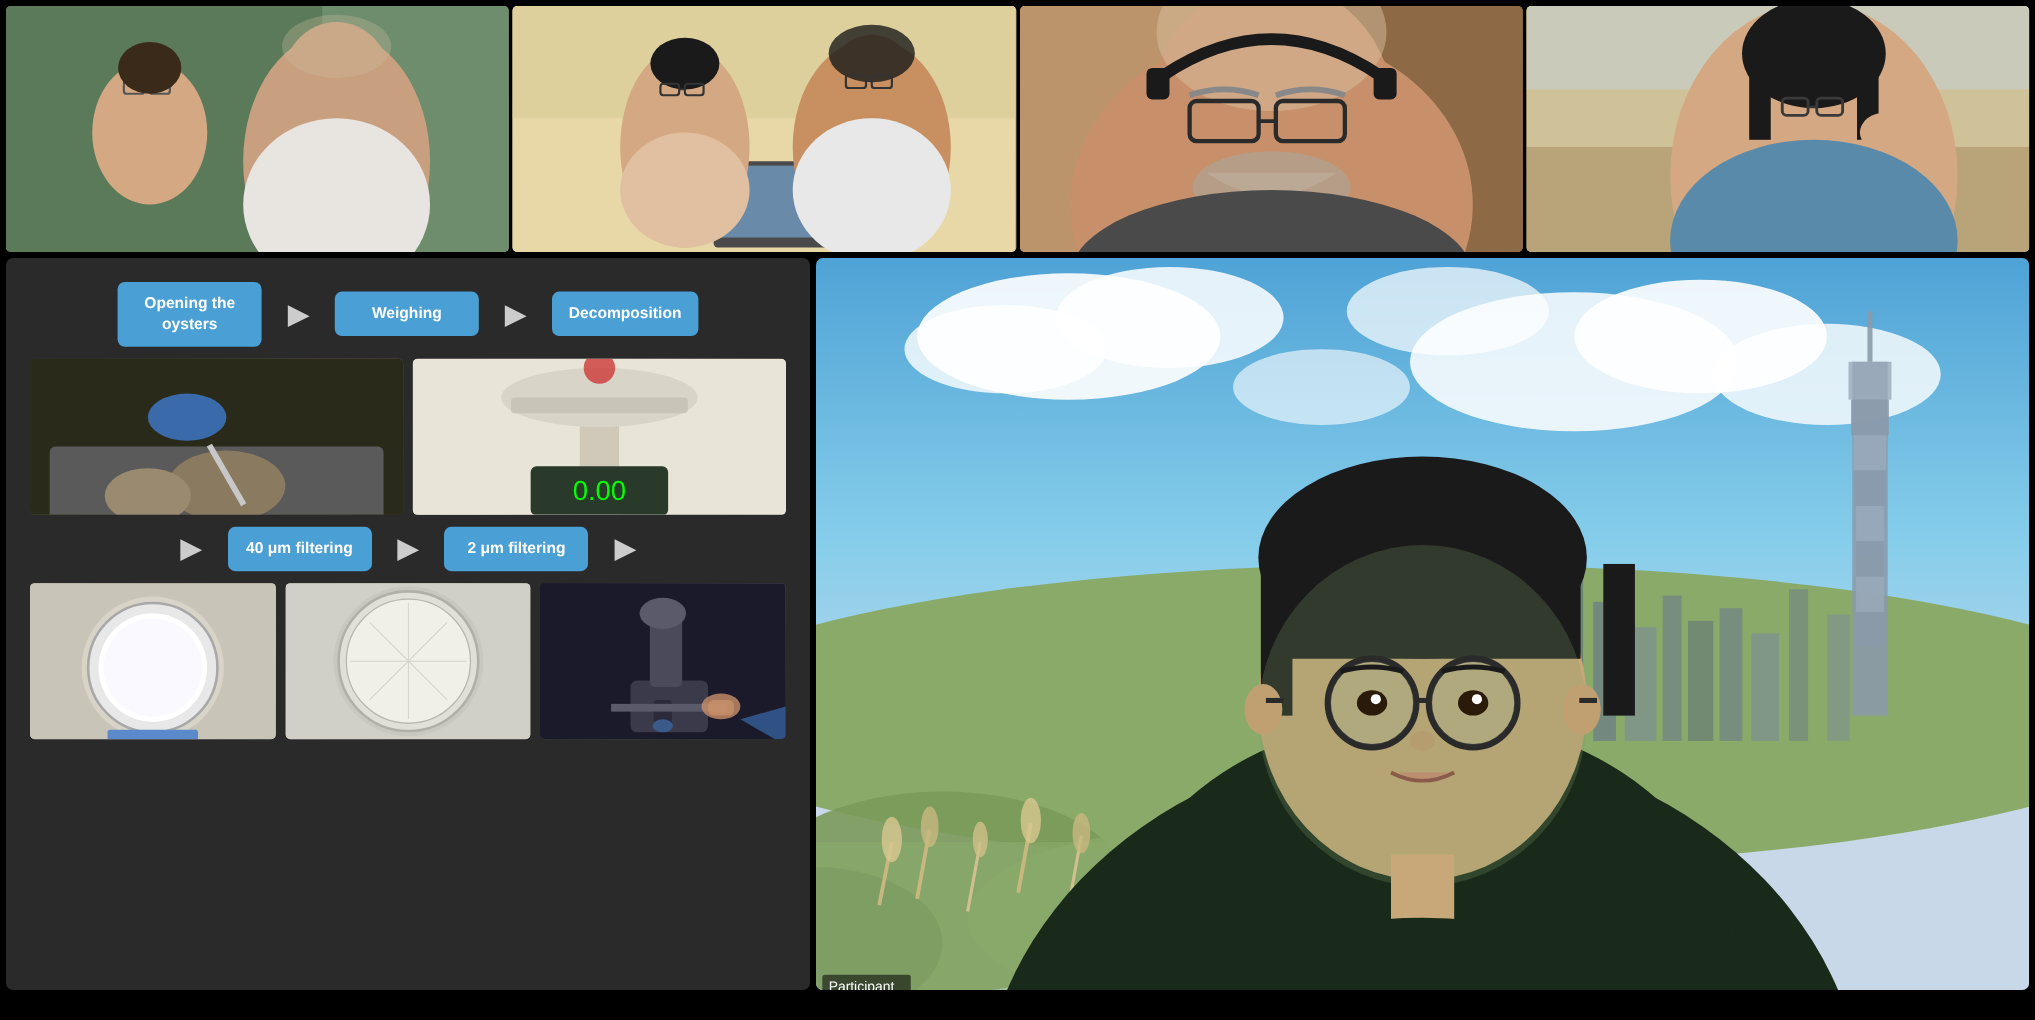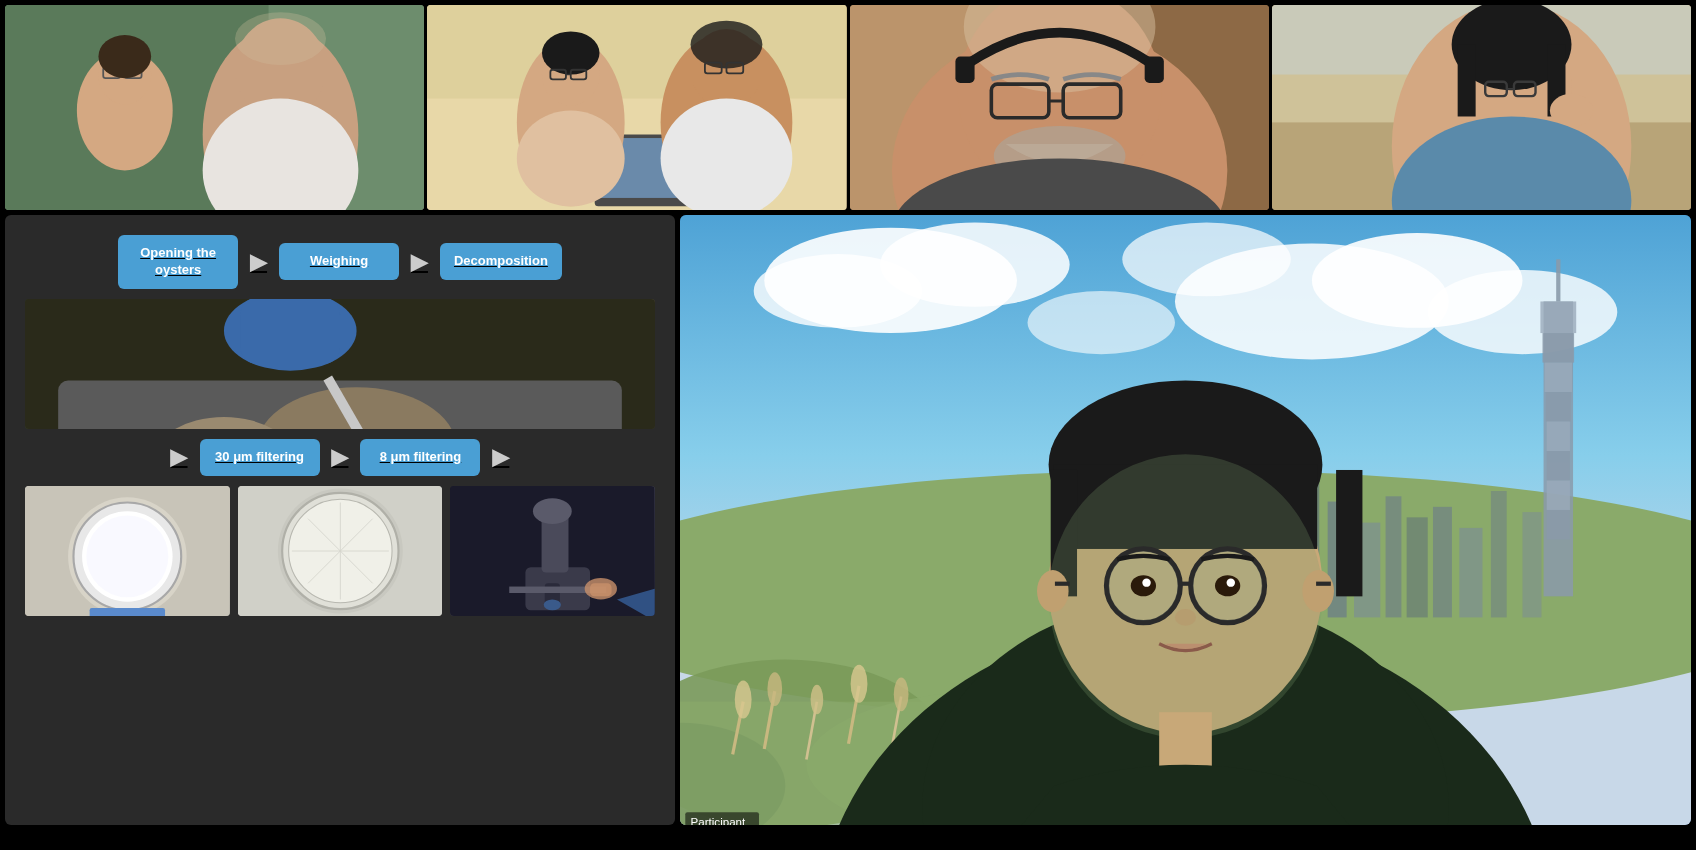--- a/index.html
+++ b/index.html
@@ -43,23 +43,22 @@
       overflow: hidden;
       padding: 20px;
       display: flex;
       flex-direction: column;
       gap: 10px;
     }
 
     .workflow-row {
       display: flex;
       align-items: center;
-      gap: 12px;
+      gap: 22px;
       justify-content: center;
-      text-decoration: underline;
     }
 
     .workflow-btn {
       background: #4a9fd4;
       color: #fff;
       font-weight: bold;
       font-size: 13px;
       padding: 10px 14px;
       border-radius: 6px;
       text-align: center;
@@ -309,30 +308,46 @@
 
             <ellipse cx="100" cy="90" rx="30" ry="18" fill="#8a7a60"></ellipse>
             <ellipse cx="60" cy="95" rx="22" ry="14" fill="#9a8a70"></ellipse>
 
             <ellipse cx="80" cy="55" rx="20" ry="12" fill="#3a6aaa"></ellipse>
             <rect x="65" y="45" width="30" height="20" fill="#3a6aaa" rx="5"></rect>
 
             <rect x="90" y="70" width="3" height="35" fill="#c8c8c8" transform="rotate(-30,90,70)"></rect>
           </svg>
         </div>
+        <div class="img-placeholder img-scale">
+          <svg width="100%" height="100%" viewBox="0 0 190 130" preserveAspectRatio="xMidYMid slice">
+            <rect width="190" height="130" fill="#e8e4d8"></rect>
+
+            <rect x="65" y="105" width="60" height="10" fill="#c8c0b0" rx="2"></rect>
+            <rect x="85" y="45" width="20" height="65" fill="#d0c8b8" rx="3"></rect>
+
+            <ellipse cx="95" cy="45" rx="50" ry="15" fill="#d8d4c8"></ellipse>
+            <rect x="50" y="45" width="90" height="8" fill="#c8c4b8" rx="2"></rect>
+
+            <rect x="60" y="80" width="70" height="25" fill="#2a3a2a" rx="3"></rect>
+            <text x="95" y="97" fill="#00ff00" font-size="14" text-anchor="middle" font-family="Arial">0.00</text>
+
+            <circle cx="95" cy="30" r="8" fill="#cc2222" opacity="0.7"></circle>
+          </svg>
+        </div>
       </div>
 
       <div class="workflow-row">
         <span class="arrow">▶</span>
         <div class="workflow-btn">
-          <span>30 μm filtering</span>
+          <span>40 μm filtering</span>
         </div>
         <span class="arrow">▶</span>
         <div class="workflow-btn">
-          <span>8 μm filtering</span>
+          <span>2 μm filtering</span>
         </div>
         <span class="arrow">▶</span>
       </div>
 
       <div class="images-row">
         <div class="img-placeholder img-filter20">
           <svg width="100%" height="100%" viewBox="0 0 190 130" preserveAspectRatio="xMidYMid slice">
             <rect width="190" height="130" fill="#c8c4b8"></rect>
 
             <circle cx="95" cy="70" r="55" fill="#d8d4c8"></circle>

